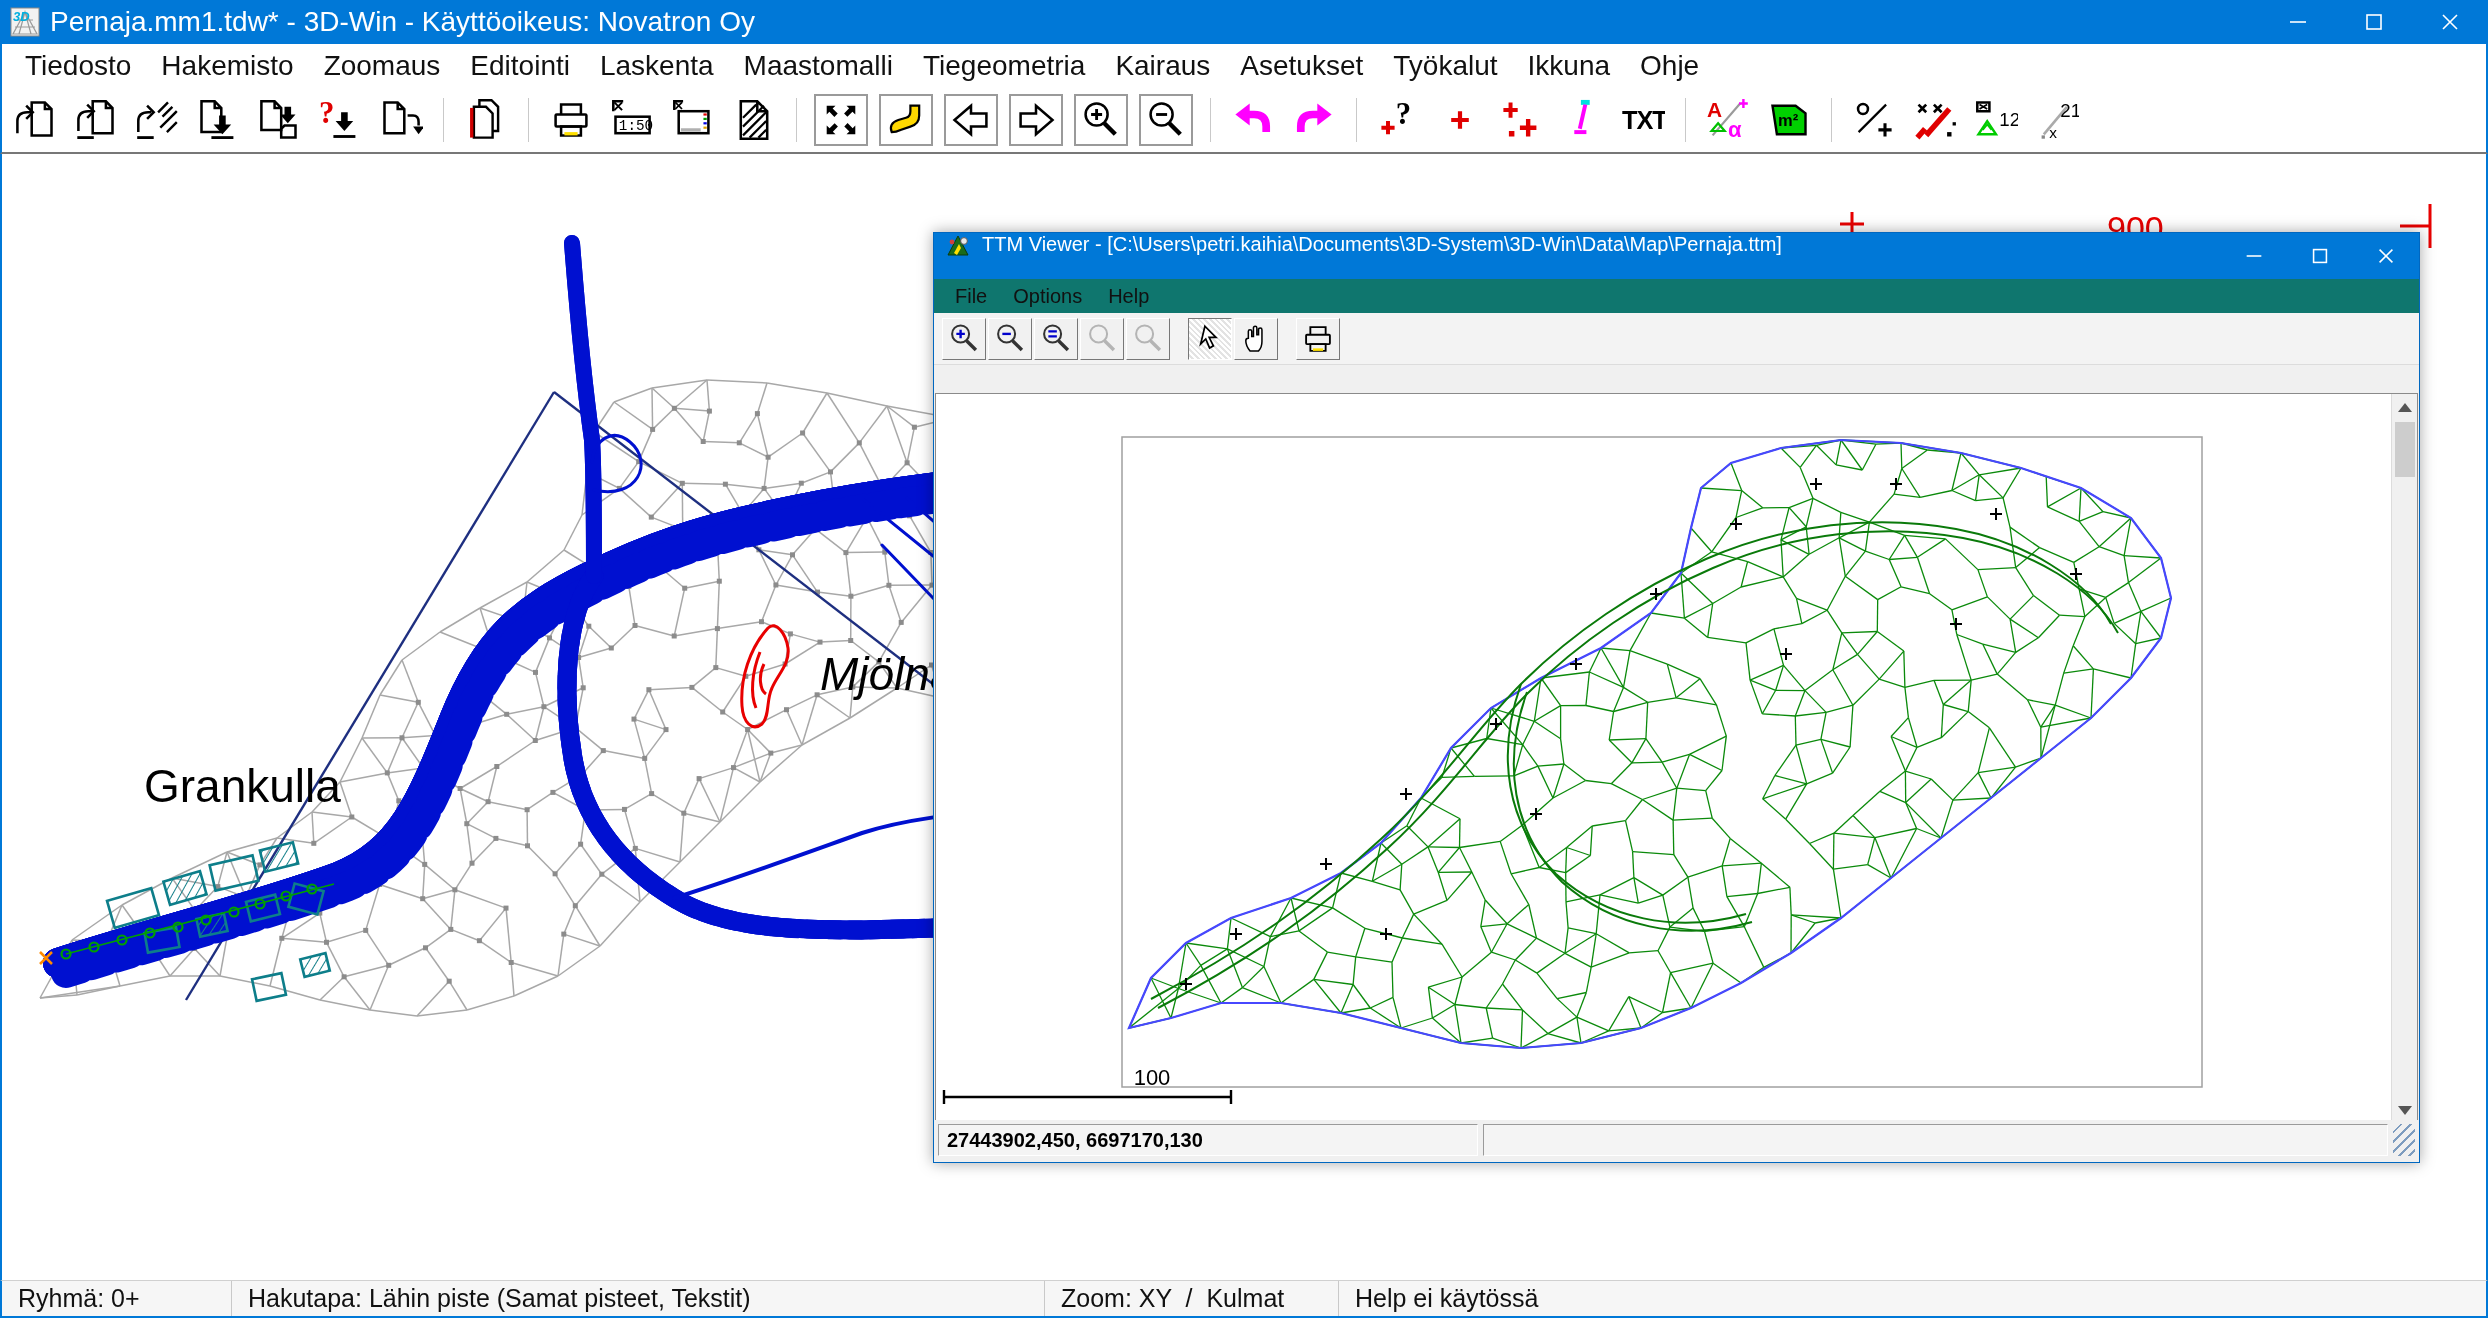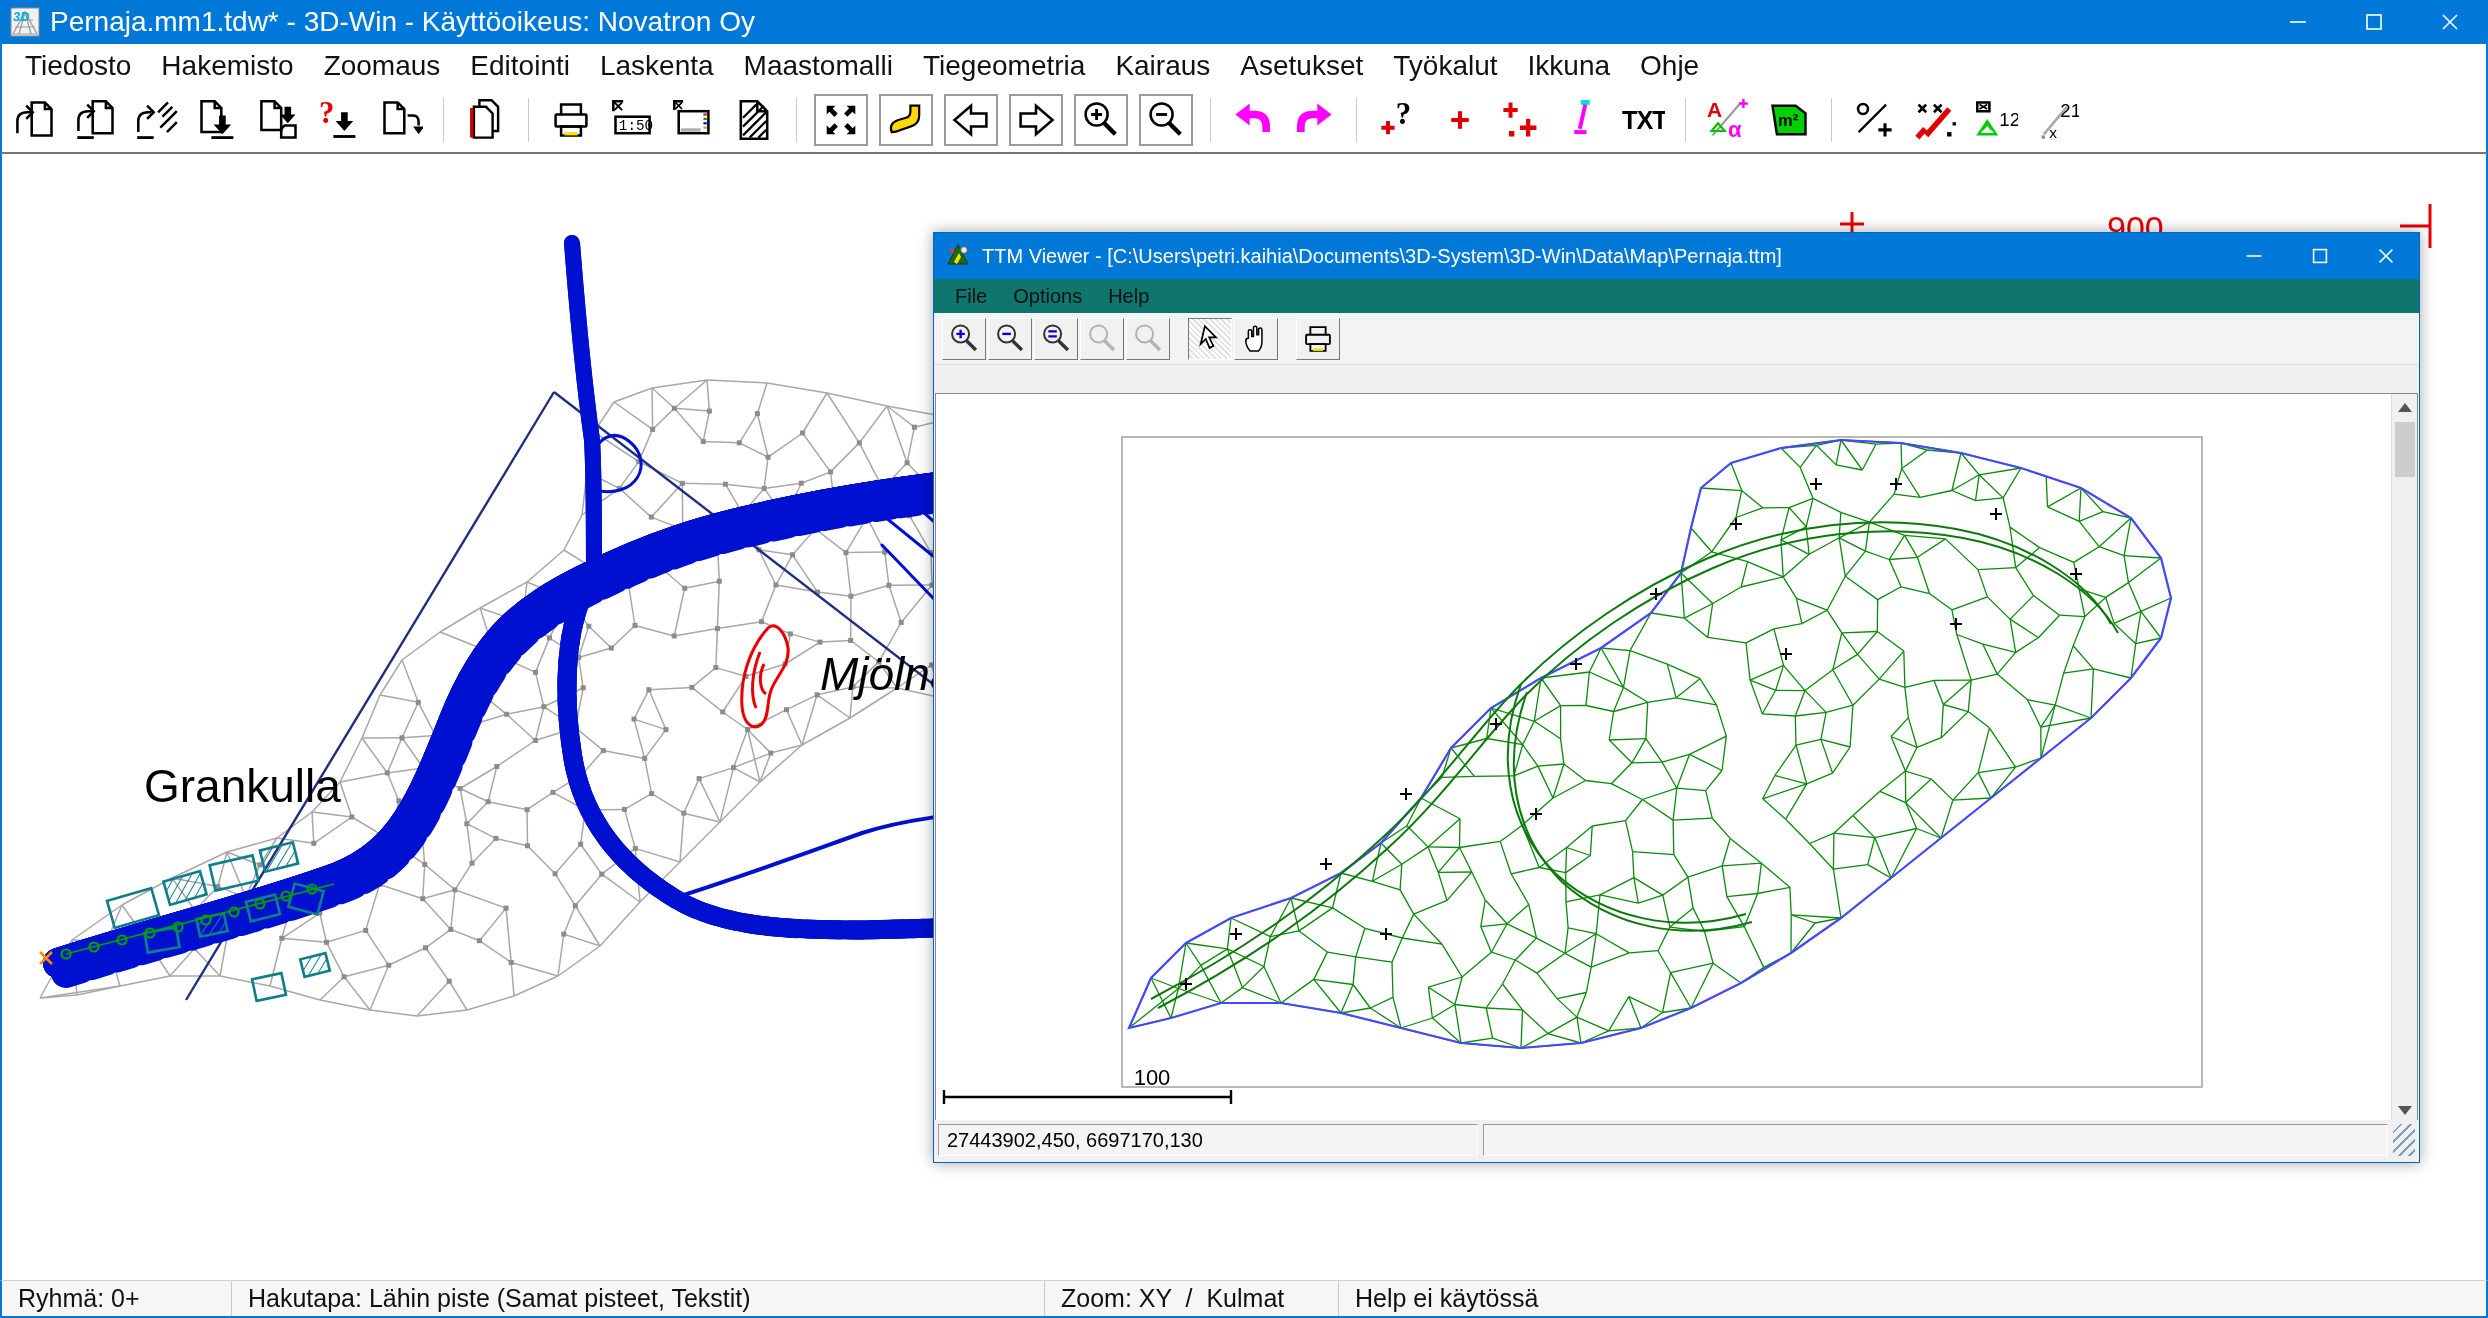--- a/index.html
+++ b/index.html
@@ -30,21 +30,21 @@
   .canvas{position:absolute;left:0;top:154px;width:2488px;height:1126px;background:#fff;border-left:2px solid #0078d7;border-right:2px solid #0078d7;}
   .canvas svg{position:absolute;left:0;top:0;}
 
   
   .statusbar{position:absolute;left:0;top:1280px;width:2488px;height:36px;background:#f6f6f6;display:flex;border-top:1px solid #d0d0d0;border-left:2px solid #0078d7;border-right:2px solid #0078d7;}
   .sbcell{font-size:25px;color:#111;line-height:35px;padding-left:16px;border-right:1px solid #c9c9c9;white-space:pre;overflow:hidden;}
   .bottomedge{position:absolute;left:0;top:1316px;width:2488px;height:2px;background:#0078d7;}
 
   
   .ttm{position:absolute;left:933px;top:232px;width:1487px;height:931px;background:#f0f0f0;border:1px solid #0067c0;z-index:10;box-shadow:0 0 14px rgba(0,0,0,.35);}
-  .ttm-title{position:absolute;left:0;top:0;right:0;height:46px;background:#0078d7;display:flex;align-items:center;color:#fff;}
+  .ttm-title{position:absolute;left:0;top:0;right:0;height:46px;background:#0078d7;display:flex;color:#fff;}
   .ttm-title .tico{width:28px;height:28px;margin:0 10px;}
   .ttm-title .ttext{font-size:20px;white-space:pre;}
   .ttm-controls{margin-left:auto;display:flex;height:46px;}
   .ttm-controls .wcbtn{width:66px;height:46px;}
   .ttm-menu{position:absolute;left:0;top:46px;right:0;height:34px;background:#0f766e;display:flex;align-items:flex-start;padding-left:8px;}
   .ttm-menu .mitem{font-size:20px;line-height:34px;padding:0 13px;}
   .ttm-toolbar{position:absolute;left:0;top:80px;right:0;height:52px;background:#f3f3f3;display:flex;align-items:center;padding-left:8px;gap:2px;border-bottom:1px solid #dcdcdc;}
   .tb{width:44px;height:42px;background:#f1f1f1;border:1px solid #777;border-top-color:#fff;border-left-color:#fff;display:flex;align-items:center;justify-content:center;flex:0 0 auto;}
   .tb svg{width:34px;height:34px;}
   .tb.sel{border-color:#777 #fff #fff #777;background-image:repeating-linear-gradient(45deg,#fff 0 2px,#e3e3e3 2px 4px);}
@@ -54,21 +54,21 @@
   .hsb{position:absolute;left:0;bottom:0;right:26px;height:26px;background:#f0f0f0;border-top:1px solid #dcdcdc;}
   .sbcorner{position:absolute;right:0;bottom:0;width:26px;height:26px;background:#f0f0f0;}
   .sarr{position:absolute;width:26px;height:26px;display:flex;align-items:center;justify-content:center;}
   .thumbv{position:absolute;left:3px;width:20px;background:#cdcdcd;}
   .thumbh{position:absolute;top:3px;height:20px;background:#cdcdcd;}
   .tri{width:0;height:0;}
   .tri.up{border-left:7px solid transparent;border-right:7px solid transparent;border-bottom:9px solid #555;}
   .tri.dn{border-left:7px solid transparent;border-right:7px solid transparent;border-top:9px solid #555;}
   .tri.lf{border-top:7px solid transparent;border-bottom:7px solid transparent;border-right:9px solid #555;}
   .tri.rt{border-top:7px solid transparent;border-bottom:7px solid transparent;border-left:9px solid #555;}
-  .ttm-status{position:absolute;left:0;bottom:2px;right:0;height:40px;background:#f0f0f0;display:flex;align-items:center;padding:3px 4px;gap:5px;}
+  .ttm-status{position:absolute;left:0;bottom:2px;right:0;height:40px;background:#f0f0f0;display:flex;align-items:center;padding:3px 4px;gap:5px;font-weight:bold;}
   .ttm-scell{height:32px;background:#f4f4f4;border:1px solid #fff;border-top-color:#9a9a9a;border-left-color:#9a9a9a;font-size:20px;line-height:30px;padding-left:8px;white-space:pre;}
   .grip{width:22px;height:32px;background:repeating-linear-gradient(135deg,transparent 0 5px,#7d9cbf 5px 7px);}
 </style>
 </head>
 <body>
 
 <div class="screen">
 
   <div class="titlebar">
     <svg class="appico" viewBox="0 0 30 30">

